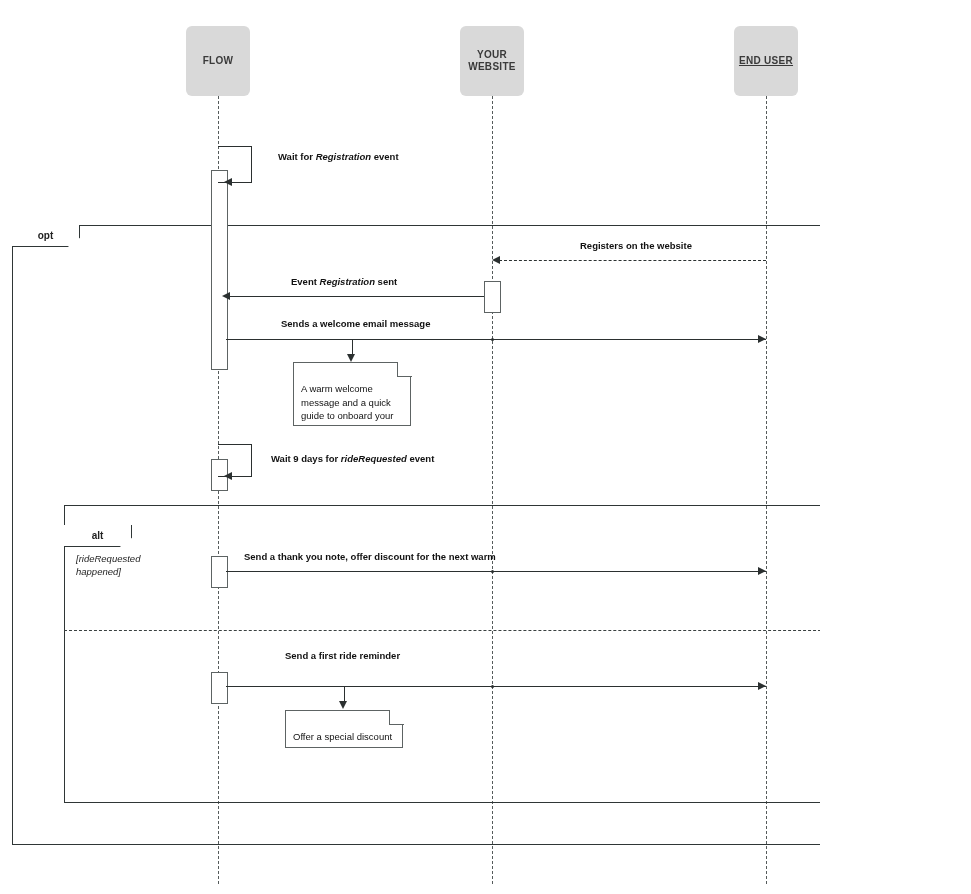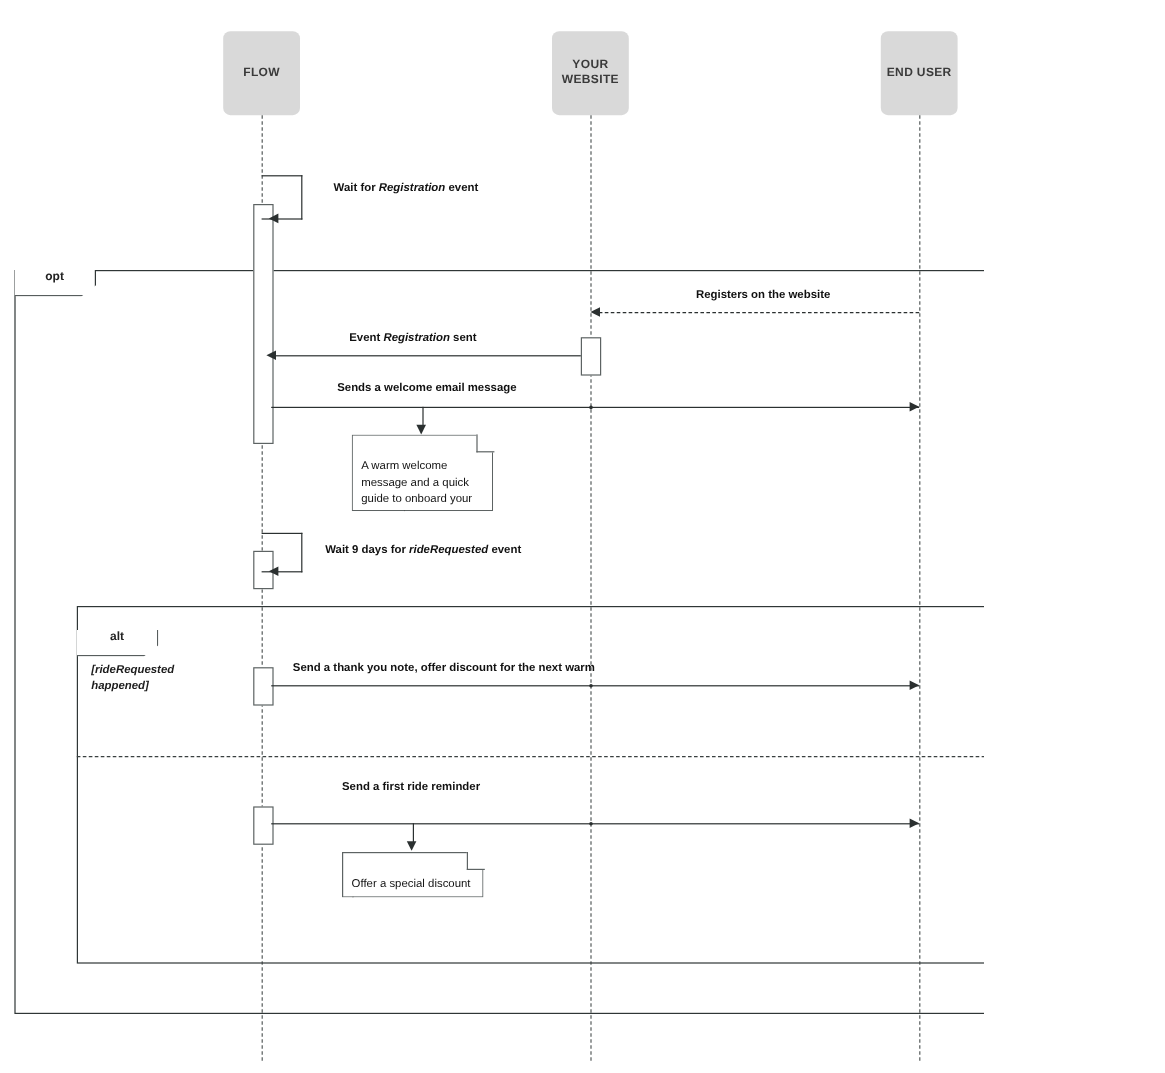--- a/index.html
+++ b/index.html
@@ -51,28 +51,29 @@
   }
   .fragment-label {
     position: absolute;
     border-right: 1.8px solid #2f3636;
     border-bottom: 1.8px solid #2f3636;
     background: #ffffff;
     font-size: 10px;
     font-weight: bold;
     color: #222;
     display: flex;
+    align-items: center;
     justify-content: center;
     box-sizing: border-box;
     clip-path: polygon(0 0, 100% 0, 100% 58%, 82% 100%, 0 100%);
   }
   .guard {
     position: absolute;
     font-size: 9.5px;
-    font-weight: bold;
+    font-weight: normal;
     color: #1d1d1d;
     line-height: 1.35;
     white-space: pre-line;
   }
   .divider {
     position: absolute;
     height: 0;
     border-top: 1.5px dashed #3a4040;
   }
   
@@ -160,21 +161,21 @@
 
 <div id="canvas">
 
   <div class="participant" style="left:186px; top:26px; width:64px; height:70px;">
     <span>FLOW</span>
   </div>
   <div class="participant" style="left:460px; top:26px; width:64px; height:70px; white-space:pre-line;">
     <span>YOUR
 WEBSITE</span>
   </div>
-  <div class="participant" style="left:734px; top:26px; width:64px; height:70px;">
+  <div class="participant" style="left:734px; top:26px; width:64px; height:70px;text-decoration:underline;">
     <span>END USER</span>
   </div>
 
   <div class="lifeline" style="left:218px; top:96px; height:788px;"></div>
   <div class="lifeline" style="left:492px; top:96px; height:788px;"></div>
   <div class="lifeline" style="left:766px; top:96px; height:788px;"></div>
 
   <div class="fragment" style="left:12px; top:225px; width:946px; height:620px;"></div>
   <div class="fragment-label" style="left:12px; top:225px; width:68px; height:22px;">
     <span>opt</span>

